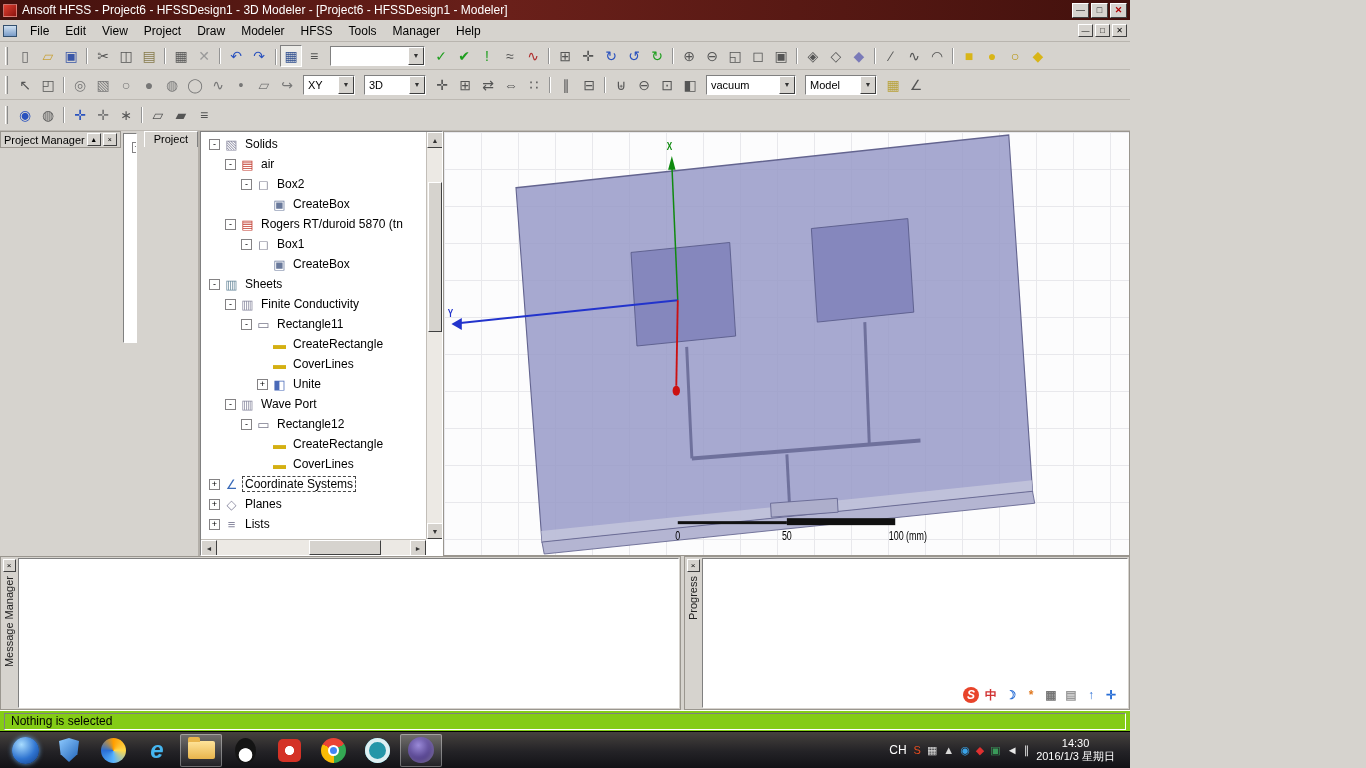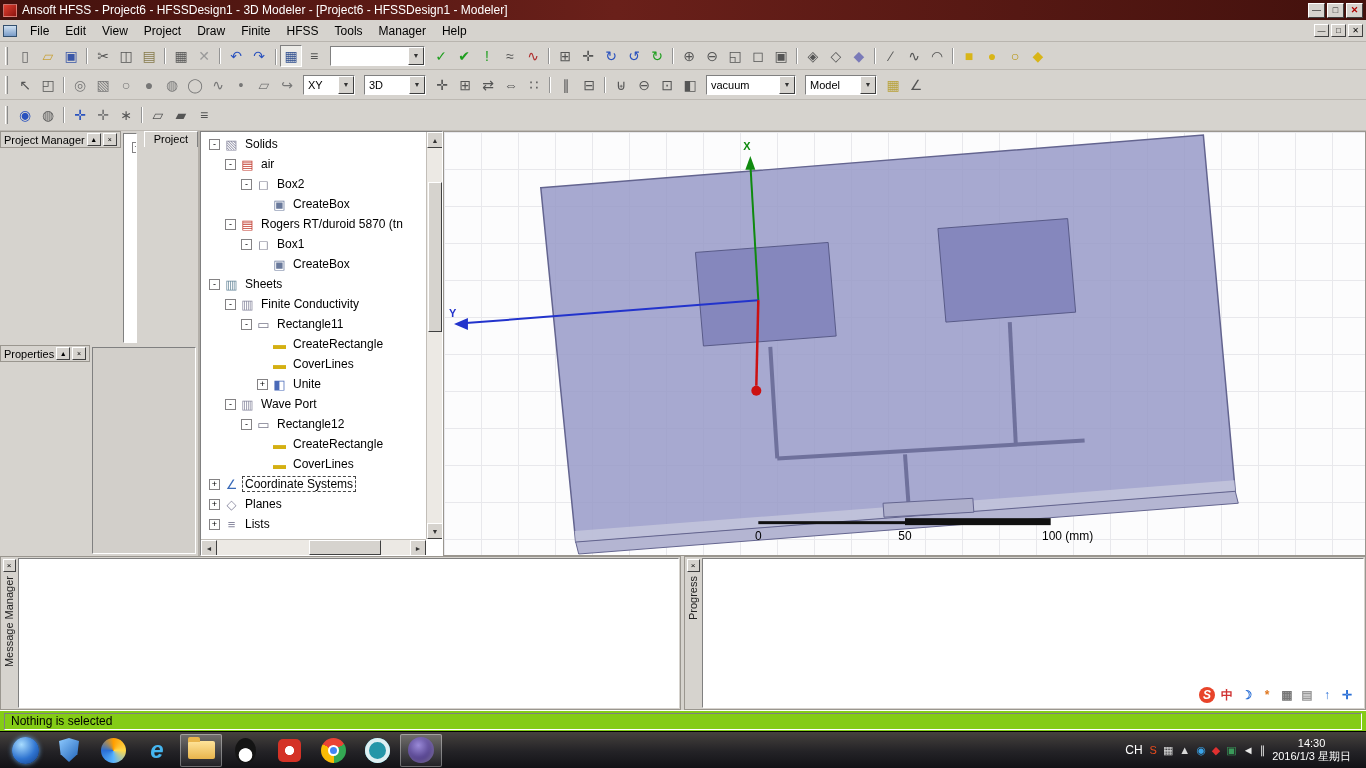--- a/index.html
+++ b/index.html
@@ -1,18 +1,18 @@
 <!DOCTYPE html>
 <html><head>
 <meta charset="utf-8">
 <style>
   *{box-sizing:border-box;margin:0;padding:0;}
   html,body{width:1366px;height:768px;overflow:hidden;}
   body{font-family:"Liberation Sans",sans-serif;background:#d6d3ce;font-size:12px;}
-  .screen{width:1366px;height:768px;display:flex;flex-direction:column;position:relative;}
+  .screen{width:1130px;height:768px;display:flex;flex-direction:column;position:relative;}
 
   
   .titlebar{height:20px;flex:none;background:linear-gradient(90deg,#43110d,#6a201a 45%,#43110d);display:flex;align-items:center;padding:0 3px;gap:5px;}
   .appicon{width:14px;height:13px;flex:none;background:linear-gradient(135deg,#e04030,#8c1410);border:1px solid rgba(255,255,255,.35);}
   .wtitle{color:#fff;font-size:12px;flex:1;white-space:nowrap;overflow:hidden;}
   .winbtns{display:flex;gap:2px;flex:none;}
   .wbtn{width:17px;height:15px;font-size:9px;line-height:12px;text-align:center;background:#d6d3ce;border:1px solid;border-color:#fff #404040 #404040 #fff;padding:0;color:#222;}
   .wbtn.close{color:#b00000;font-weight:bold;}
 
   
@@ -133,21 +133,21 @@
 
   <div class="menubar" data-name="menu-bar">
     <span class="mdiicon" data-name="document-icon"></span>
     <div class="menus" data-name="menu-items">
 
     <span class="menu-item" data-name="menu-item">File</span>
         <span class="menu-item" data-name="menu-item">Edit</span>
         <span class="menu-item" data-name="menu-item">View</span>
         <span class="menu-item" data-name="menu-item">Project</span>
         <span class="menu-item" data-name="menu-item">Draw</span>
-        <span class="menu-item" data-name="menu-item">Finite</span>
+        <span class="menu-item" data-name="menu-item">Modeler</span>
         <span class="menu-item" data-name="menu-item">HFSS</span>
         <span class="menu-item" data-name="menu-item">Tools</span>
         <span class="menu-item" data-name="menu-item">Manager</span>
         <span class="menu-item" data-name="menu-item">Help</span>
       </div>
     <span class="mdibtns">
       <button class="mdibtn" data-name="mdi-minimize-button">—</button>
       <button class="mdibtn" data-name="mdi-restore-button">□</button>
       <button class="mdibtn" data-name="mdi-close-button">✕</button>
     </span>
@@ -290,28 +290,20 @@
                 <span class="exp" data-name="tree-expander">+</span>
                 <span class="ticon" data-name="project-icon" style="color: rgb(46, 139, 46);">▦</span>
                 <span class="tlabel" style="font-weight:bold" data-name="tree-item-label">Project6</span>
               </div>
             </div>
         </div>
         <div class="pm-tabs" data-name="project-manager-tabs">
           <span class="tab" data-name="tab-project">Project</span>
         </div>
       </div>
-      <div class="panel props" data-name="properties-panel">
-        <div class="ptitle" data-name="properties-title-bar">
-          <span class="ptext" data-name="panel-title">Properties</span>
-          <button class="pbtn" data-name="pin-icon">▲</button>
-          <button class="pbtn" data-name="close-icon">×</button>
-        </div>
-        <div class="props-body" data-name="properties-content"></div>
-      </div>
     </div>
 
     <div class="treepanel" data-name="model-tree-panel">
       <div class="tree-scroll" data-name="model-tree">
 
           <div class="trow" data-name="tree-item">
             <span class="indent" style="width: 2px;"></span>
             <span class="exp" data-name="tree-expander">-</span>
             <span class="ticon" data-name="tree-item-icon" style="color: rgb(138, 138, 160);">▧</span>
             <span class="tlabel" data-name="tree-item-label">Solids</span>

